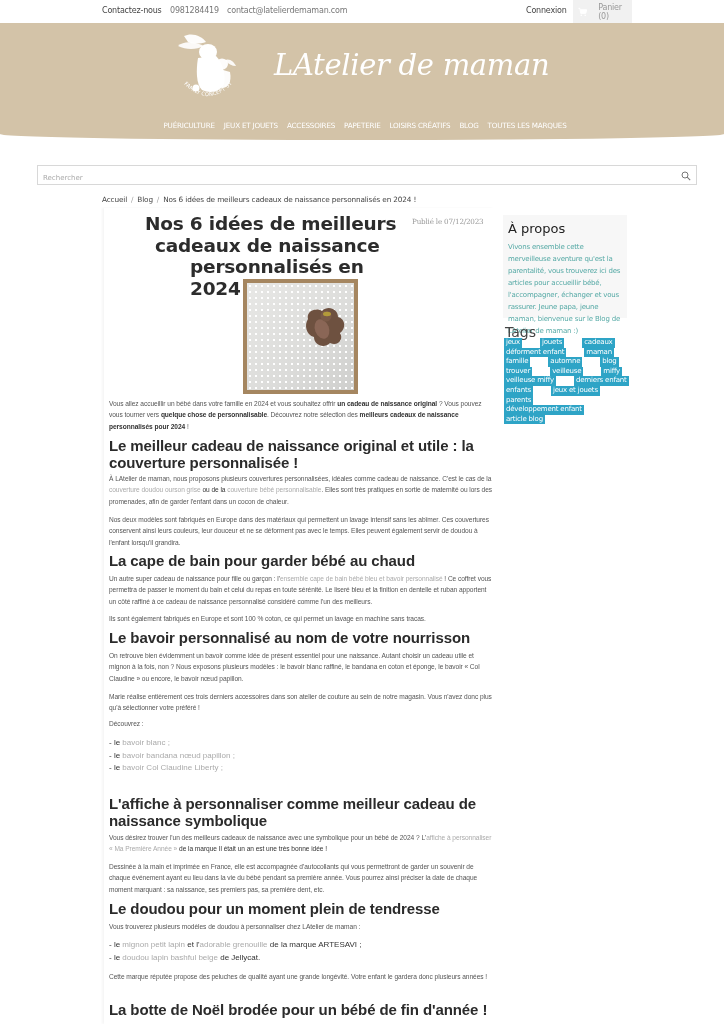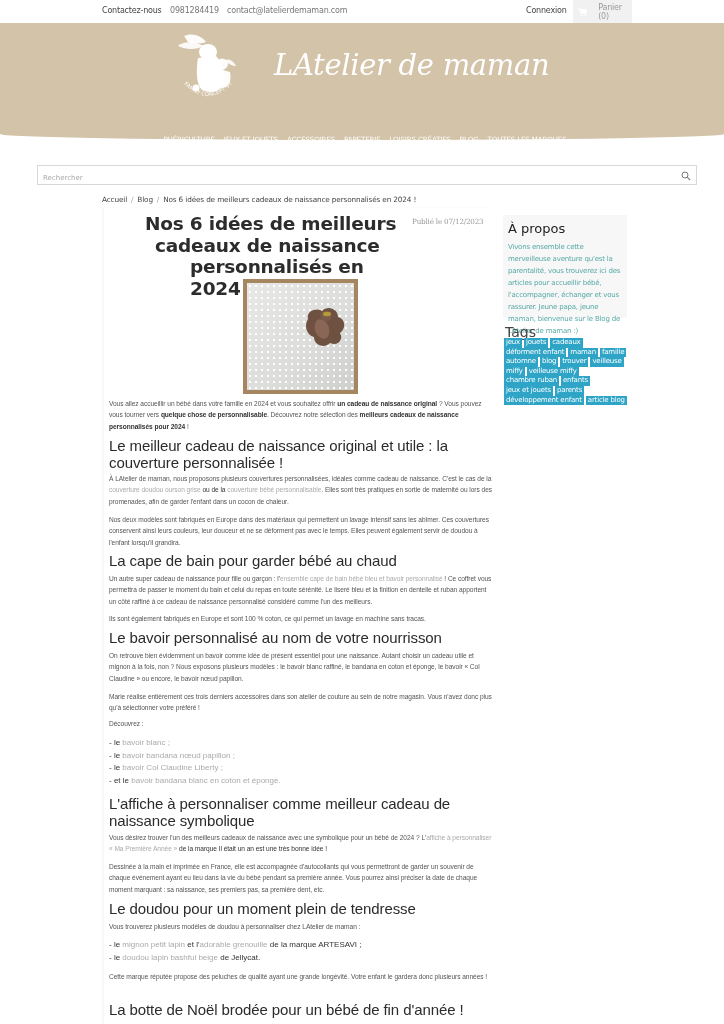--- a/index.html
+++ b/index.html
@@ -14,21 +14,21 @@
   .topbar .login { position: absolute; left: 526px; top: 6px; font-family: "DejaVu Sans", sans-serif; font-size: 8px; color: #444; letter-spacing: -0.2px; }
   .topbar .cart { position: absolute; left: 573px; top: 0; width: 59px; height: 23px; background: #f1f1f1; display: flex; align-items: center; padding-left: 5px; gap: 11px; }
   .topbar .cart .cart-icon { width: 10px; height: 10px; }
   .topbar .cart .cart-label { font-family: "DejaVu Sans", sans-serif; font-size: 8px; color: #999; letter-spacing: -0.2px; }
 
   
   .banner { position: absolute; top: 23px; left: 0; width: 724px; height: 117px; background: #d3c3a8;
             border-bottom-left-radius: 50% 6px; border-bottom-right-radius: 50% 6px; }
   .logo-bunny { position: absolute; left: 170px; top: 28px; width: 78px; height: 78px; }
   .logo-text { position: absolute; left: 274px; top: 48px; font-family: "DejaVu Serif", serif; font-style: italic; font-size: 29px; color: #fff; letter-spacing: -0.3px; }
-  .nav { position: absolute; top: 135px; left: 0; width: 724px; display: flex; justify-content: center; gap: 9px; padding-left: 6px; }
+  .nav { position: absolute; top: 121px; left: 0; width: 724px; display: flex; justify-content: center; gap: 9px; padding-left: 6px; }
   .nav a { font-family: "DejaVu Sans", sans-serif; font-size: 7.2px; color: #fff; text-decoration: none; letter-spacing: -0.2px; }
 
   
   .search { position: absolute; left: 37px; top: 165px; width: 660px; height: 20px; border: 1px solid #d8d8d8; background: #fff; }
   .search input { border: none; outline: none; width: 620px; height: 18px; padding-left: 5px; font-family: "DejaVu Sans", sans-serif; font-size: 7px; color: #999; background: transparent; }
   .search input::placeholder { color: #aaa; }
   .search .search-icon { position: absolute; right: 5px; top: 5px; width: 10px; height: 10px; }
 
   
   .breadcrumb { position: absolute; left: 102px; top: 195px; font-family: "DejaVu Sans", sans-serif; font-size: 7.3px; color: #444; letter-spacing: -0.15px; }
@@ -45,30 +45,30 @@
   .hero { position: absolute; left: 139px; top: 71px; width: 115px; height: 115px; background: #a58660; padding: 4px; }
   .hero .blanket { width: 100%; height: 100%; background:
       radial-gradient(circle, #ffffff 1.2px, transparent 1.5px) 0 0 / 6px 6px,
       linear-gradient(135deg, #e8e8e6 0%, #dcdcda 60%, #cfcfcd 100%); position: relative; overflow: hidden; }
   .hero .bird { position: absolute; left: 55px; top: 22px; width: 44px; height: 44px; }
 
   .body-text { position: absolute; left: 5px; width: 384px; font-family: "Liberation Sans", sans-serif; font-size: 6.6px; line-height: 11.3px; color: #555; letter-spacing: -0.05px; }
   .body-text b { color: #333; }
   .body-text .lnk { color: #aaa; }
   .body-text .dark { color: #333; }
-  h2.sec { position: absolute; left: 5px; width: 384px; font-family: "Liberation Sans", sans-serif; font-weight: normal; font-size: 15px; line-height: 16.5px; color: #2b2b2b; letter-spacing: -0.1px; }
+  h2.sec { position: absolute; left: 5px; width: 384px; font-family: "Liberation Sans", sans-serif; font-weight: bold; font-size: 15px; line-height: 16.5px; color: #2b2b2b; letter-spacing: -0.1px; }
   .list { position: absolute; left: 5px; width: 384px; font-family: "Liberation Sans", sans-serif; font-size: 8px; line-height: 12.5px; color: #333; }
   .list .lnk { color: #aaa; }
 
   
   .about { position: absolute; left: 503px; top: 215px; width: 124px; height: 103px; background: #f7f7f7; padding: 6px 5px; }
   .about h3 { font-family: "DejaVu Sans", sans-serif; font-size: 13px; font-weight: normal; color: #222; margin-bottom: 5px; }
   .about p { font-family: "DejaVu Sans", sans-serif; font-size: 7px; line-height: 12px; color: #55a9a5; letter-spacing: -0.2px; }
   .tags-title { position: absolute; left: 505px; top: 324px; font-family: "DejaVu Sans", sans-serif; font-size: 14px; color: #444; }
-  .tags { position: absolute; left: 504px; top: 338px; width: 125px; display: flex; flex-wrap: wrap; gap: 0 2px; }
+  .tags { position: absolute; left: 504px; top: 338px; width: 125px; display: flex; flex-wrap: wrap; gap: 0 18px; }
   .tags span { background: #2ea4c6; color: #fff; font-family: "DejaVu Sans", sans-serif; font-size: 7px; line-height: 9.6px; padding: 0 2px; letter-spacing: -0.2px; }
 </style>
 </head>
 <body>
 
 <div class="topbar">
   <a class="contact">Contactez-nous</a>
   <span class="phone">0981284419</span>
   <span class="email">contact@latelierdemaman.com</span>
   <a class="login">Connexion</a>
@@ -155,21 +155,20 @@
   <p class="body-text" style="top:405px;">Ils sont également fabriqués en Europe et sont 100 % coton, ce qui permet un lavage en machine sans tracas.</p>
 
   <h2 class="sec" style="top:422px;">Le bavoir personnalisé au nom de votre nourrisson</h2>
   <p class="body-text" style="top:442px;">On retrouve bien évidemment un bavoir comme idée de présent essentiel pour une naissance. Autant choisir un cadeau utile et mignon à la fois, non ? Nous exposons plusieurs modèles : le bavoir blanc raffiné, le bandana en coton et éponge, le bavoir « Col Claudine » ou encore, le bavoir nœud papillon.</p>
   <p class="body-text" style="top:483px;">Marie réalise entièrement ces trois derniers accessoires dans son atelier de couture au sein de notre magasin. Vous n'avez donc plus qu'à sélectionner votre préféré !</p>
   <p class="body-text" style="top:510px;">Découvrez :</p>
   <div class="list" style="top:529px;">
     <div><span>- le </span><a class="lnk">bavoir blanc</a><span class="lnk"> ;</span></div>
     <div><span>- le </span><a class="lnk">bavoir bandana nœud papillon</a><span class="lnk"> ;</span></div>
     <div><span>- le </span><a class="lnk">bavoir Col Claudine Liberty</a><span class="lnk"> ;</span></div>
-    <div><span>- et le </span><a class="lnk">bavoir bandana blanc en coton et éponge</a><span class="lnk">.</span></div>
   </div>
 
   <h2 class="sec" style="top:588px;">L'affiche à personnaliser comme meilleur cadeau de naissance symbolique</h2>
   <p class="body-text" style="top:624px;"><span>Vous désirez trouver l'un des meilleurs cadeaux de naissance avec une symbolique pour un bébé de 2024 ? L'</span><a class="lnk">affiche à personnaliser « Ma Première Année »</a><span class="dark"> de la marque Il était un an est une très bonne idée !</span></p>
   <p class="body-text" style="top:653px;">Dessinée à la main et imprimée en France, elle est accompagnée d'autocollants qui vous permettront de garder un souvenir de chaque événement ayant eu lieu dans la vie du bébé pendant sa première année. Vous pourrez ainsi préciser la date de chaque moment marquant : sa naissance, ses premiers pas, sa première dent, etc.</p>
 
   <h2 class="sec" style="top:693px;">Le doudou pour un moment plein de tendresse</h2>
   <p class="body-text" style="top:713px;">Vous trouverez plusieurs modèles de doudou à personnaliser chez LAtelier de maman :</p>
   <div class="list" style="top:731px;">
     <div><span>- le </span><a class="lnk">mignon petit lapin</a><span> et l'</span><a class="lnk">adorable grenouille</a><span> de la marque ARTESAVI ;</span></div>
@@ -191,19 +190,19 @@
   <span>cadeaux</span>
   <span>déforment enfant</span>
   <span>maman</span>
   <span>famille</span>
   <span>automne</span>
   <span>blog</span>
   <span>trouver</span>
   <span>veilleuse</span>
   <span>miffy</span>
   <span>veilleuse miffy</span>
-  <span>chambre ruban</span>
+  <span>derniers enfant</span>
   <span>enfants</span>
   <span>jeux et jouets</span>
   <span>parents</span>
   <span>développement enfant</span>
   <span>article blog</span>
 </div>
 
 </body></html>

